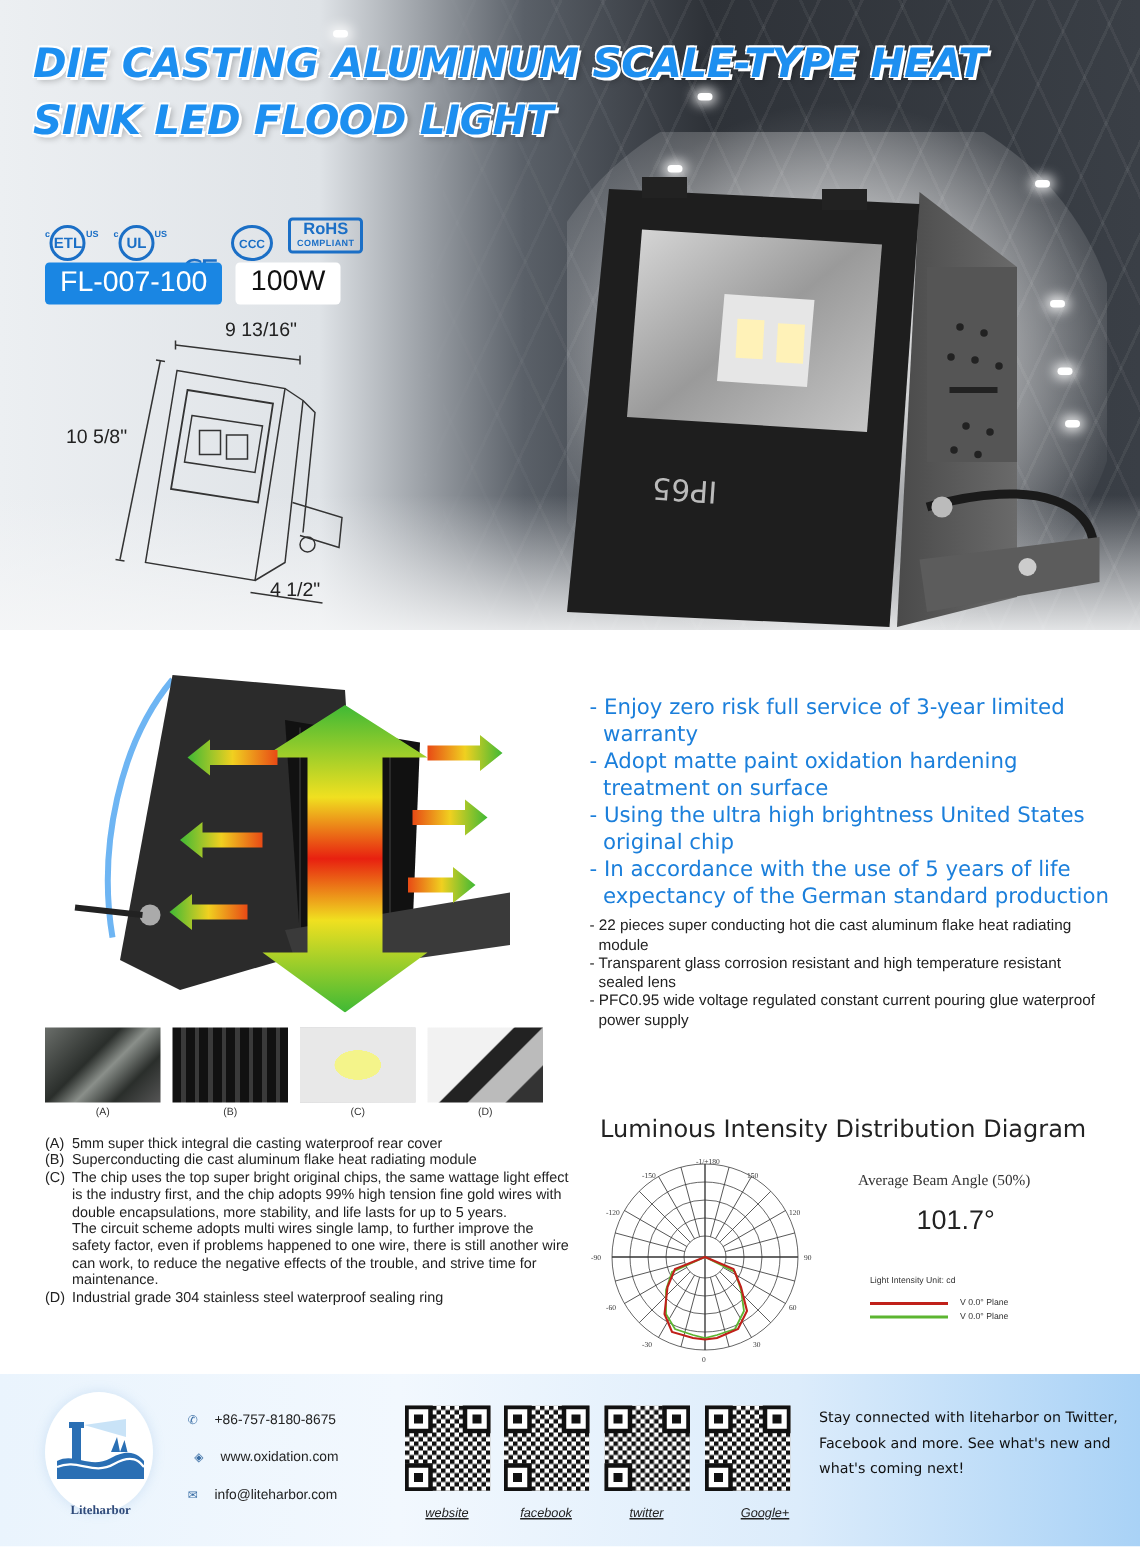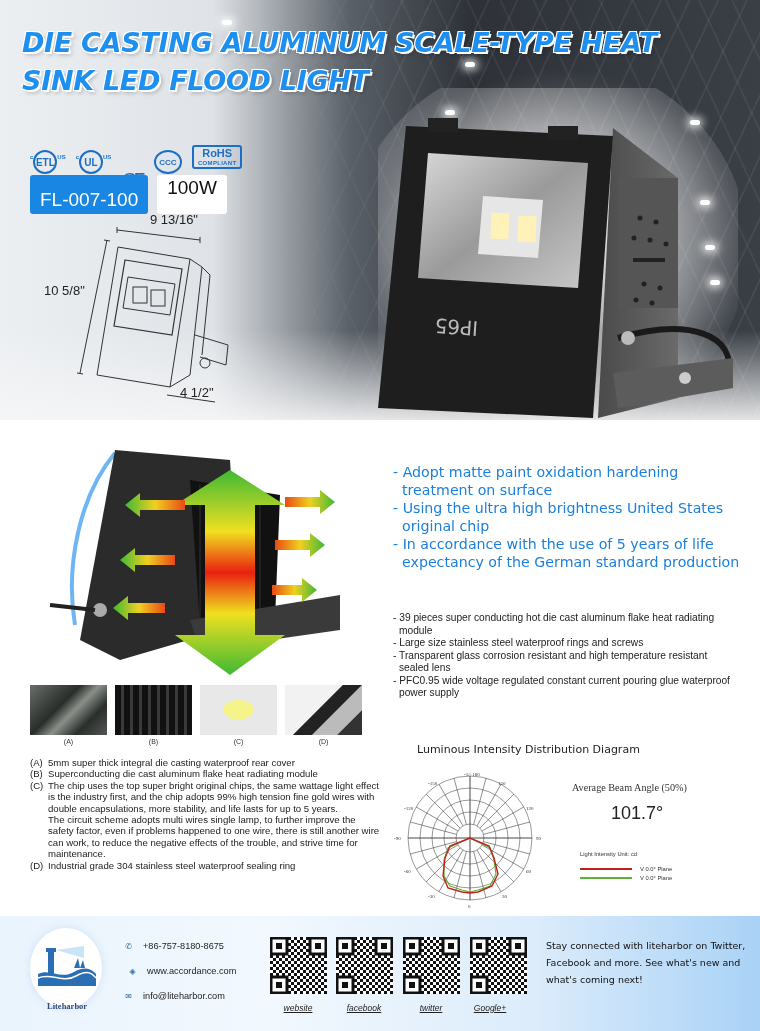--- a/index.html
+++ b/index.html
@@ -37,21 +37,21 @@
 
   .certs { position: absolute; left: 30px; top: 120px; display: flex; gap: 10px; align-items: center; z-index: 3; }
   .cert { height: 26px; display: flex; align-items: center; color: #1b6fc6; font-weight: bold; font-size: 11px; }
   .cert .ring { width: 24px; height: 24px; border: 2px solid #1b6fc6; border-radius: 50%; display: flex; align-items: center; justify-content: center; font-size: 10px; font-weight: bold; margin-top: 11px; }
   .cert small { font-size: 6px; }
   .cert.ce { font-size: 20px; font-family: "DejaVu Sans", sans-serif; font-weight: normal; letter-spacing: -2px; margin-top: 47px; }
   .cert.rohs { border: 2px solid #1b6fc6; border-radius: 3px; padding: 1px 4px; flex-direction: column; height: 24px; line-height: 10px; font-size: 11px; }
   .cert.rohs small { font-size: 6px; letter-spacing: 0.3px; }
 
   .model-row { position: absolute; left: 30px; top: 175px; display: flex; gap: 9px; z-index: 3; }
-  .model-badge { background: #1a86e3; color: #fff; font-size: 19px; padding: 14px 10px 3px 10px; border-radius: 3px; }
+  .model-badge { background: #1a86e3; color: #fff; font-size: 19px; padding: 3px 10px 3px 10px; border-radius: 3px; }
   .watt-badge { background: #fff; color: #111; font-size: 19px; padding: 2px 10px 3px 10px; border-radius: 3px; }
 
   .drawing { position: absolute; left: 30px; top: 205px; width: 230px; height: 200px; z-index: 3; }
   .dim { position: absolute; font-size: 13px; color: #222; }
 
   .lamp { position: absolute; left: 378px; top: 88px; width: 360px; height: 340px; z-index: 2; }
 
   
   .heat-img { position: absolute; left: 40px; top: 425px; width: 300px; height: 250px; }
 
@@ -64,21 +64,21 @@
   .thumbs { position: absolute; left: 30px; top: 685px; display: flex; gap: 8px; }
   .thumb { width: 77px; display: flex; flex-direction: column; align-items: center; }
   .thumb .pic { width: 77px; height: 50px; }
   .thumb span { font-size: 7px; color: #333; margin-top: 3px; }
 
   .features { position: absolute; left: 30px; top: 757px; width: 350px; font-size: 9.6px; line-height: 11.4px; color: #222; }
   .feat { display: flex; }
   .feat .k { width: 18px; flex: none; }
   .feat .v p + p { margin-top: 0; }
 
-  .lum-title { position: absolute; left: 417px; top: 743px; font-size: 11px; color: #222; font-family: "DejaVu Sans", sans-serif; }
+  .lum-title { position: absolute; left: 400px; top: 743px; font-size: 16px; color: #222; font-family: "DejaVu Sans", sans-serif; }
   .polar { position: absolute; left: 392px; top: 772px; width: 158px; height: 138px; }
   .beam-label { position: absolute; left: 572px; top: 782px; font-size: 10.2px; color: #333; font-family: Liberation Serif, serif; }
   .beam-value { position: absolute; left: 611px; top: 803px; font-size: 18px; color: #222; }
   .unit-label { position: absolute; left: 580px; top: 851px; font-size: 5.8px; color: #333; }
   .legend-row { position: absolute; left: 580px; display: flex; align-items: center; gap: 8px; font-size: 5.8px; color: #333; }
   .legend-row .sw { width: 52px; height: 2px; }
 
   
   .footer {
     position: absolute; left: 0; top: 916px; width: 760px; height: 115px;
@@ -252,28 +252,28 @@
     <path d="M145 75 L100 75 L100 68 L85 80 L100 92 L100 85 L145 85 Z" fill="url(#sidearrow)"></path>
     <path d="M135 130 L95 130 L95 123 L80 135 L95 147 L95 140 L135 140 Z" fill="url(#sidearrow)"></path>
     <path d="M125 178 L88 178 L88 171 L73 183 L88 195 L88 188 L125 188 Z" fill="url(#sidearrow)"></path>
     <path d="M245 72 L280 72 L280 65 L295 77 L280 89 L280 82 L245 82 Z" fill="url(#sidearrowR)"></path>
     <path d="M235 115 L270 115 L270 108 L285 120 L270 132 L270 125 L235 125 Z" fill="url(#sidearrowR)"></path>
     <path d="M232 160 L262 160 L262 153 L277 165 L262 177 L262 170 L232 170 Z" fill="url(#sidearrowR)"></path>
   </svg>
 </div>
 
 <ul class="bullets-blue">
+  <li>- Enjoy zero risk full service of 3-year limited warranty</li>
   <li>- Adopt matte paint oxidation hardening treatment on surface</li>
   <li>- Using the ultra high brightness United States original chip</li>
   <li>- In accordance with the use of 5 years of life expectancy of the German standard production</li>
 </ul>
 
 <ul class="bullets-black">
-  <li>- 39 pieces super conducting hot die cast aluminum flake heat radiating module</li>
-  <li>- Large size stainless steel waterproof rings and screws</li>
+  <li>- 22 pieces super conducting hot die cast aluminum flake heat radiating module</li>
   <li>- Transparent glass corrosion resistant and high temperature resistant sealed lens</li>
   <li>- PFC0.95 wide voltage regulated constant current pouring glue waterproof power supply</li>
 </ul>
 
 <div class="thumbs">
   <div class="thumb">
     <div class="pic" style="background:linear-gradient(135deg,#6a6e6a,#2a2e2b 40%,#8a8f8a 55%,#2a2e2b 75%,#555);"></div>
     <span>(A)</span>
   </div>
   <div class="thumb">
@@ -391,21 +391,21 @@
   </div>
 </div>
 <div class="logo-text">Liteharbor</div>
 
 <div class="contact" style="top:941px">
   <span class="ic">✆</span>
   <span>+86-757-8180-8675</span>
 </div>
 <div class="contact" style="top:966px;left:128px">
   <span class="ic">◈</span>
-  <span>www.accordance.com</span>
+  <span>www.oxidation.com</span>
 </div>
 <div class="contact" style="top:991px">
   <span class="ic">✉</span>
   <span>info@liteharbor.com</span>
 </div>
 
 <svg width="0" height="0" style="position:absolute">
   <defs>
     <pattern id="qrpat" width="6" height="6" patternUnits="userSpaceOnUse">
       <rect width="6" height="6" fill="#fff"></rect>
@@ -433,15 +433,15 @@
 <div class="qr" style="left:403px"><svg width="57" height="57">
       <use href="#qrbase"></use>
     </svg></div>
 <div class="qr" style="left:470px"><svg width="57" height="57">
       <use href="#qrbase"></use>
     </svg></div>
 
 <div class="qr-label" style="left:268px">website</div>
 <div class="qr-label" style="left:334px">facebook</div>
 <div class="qr-label" style="left:401px">twitter</div>
-<div class="qr-label" style="left:460px">Google+</div>
+<div class="qr-label" style="left:480px">Google+</div>
 
 <div class="stay">Stay connected with liteharbor on Twitter, Facebook and more. See what's new and what's coming next!</div>
 
 </body></html>

